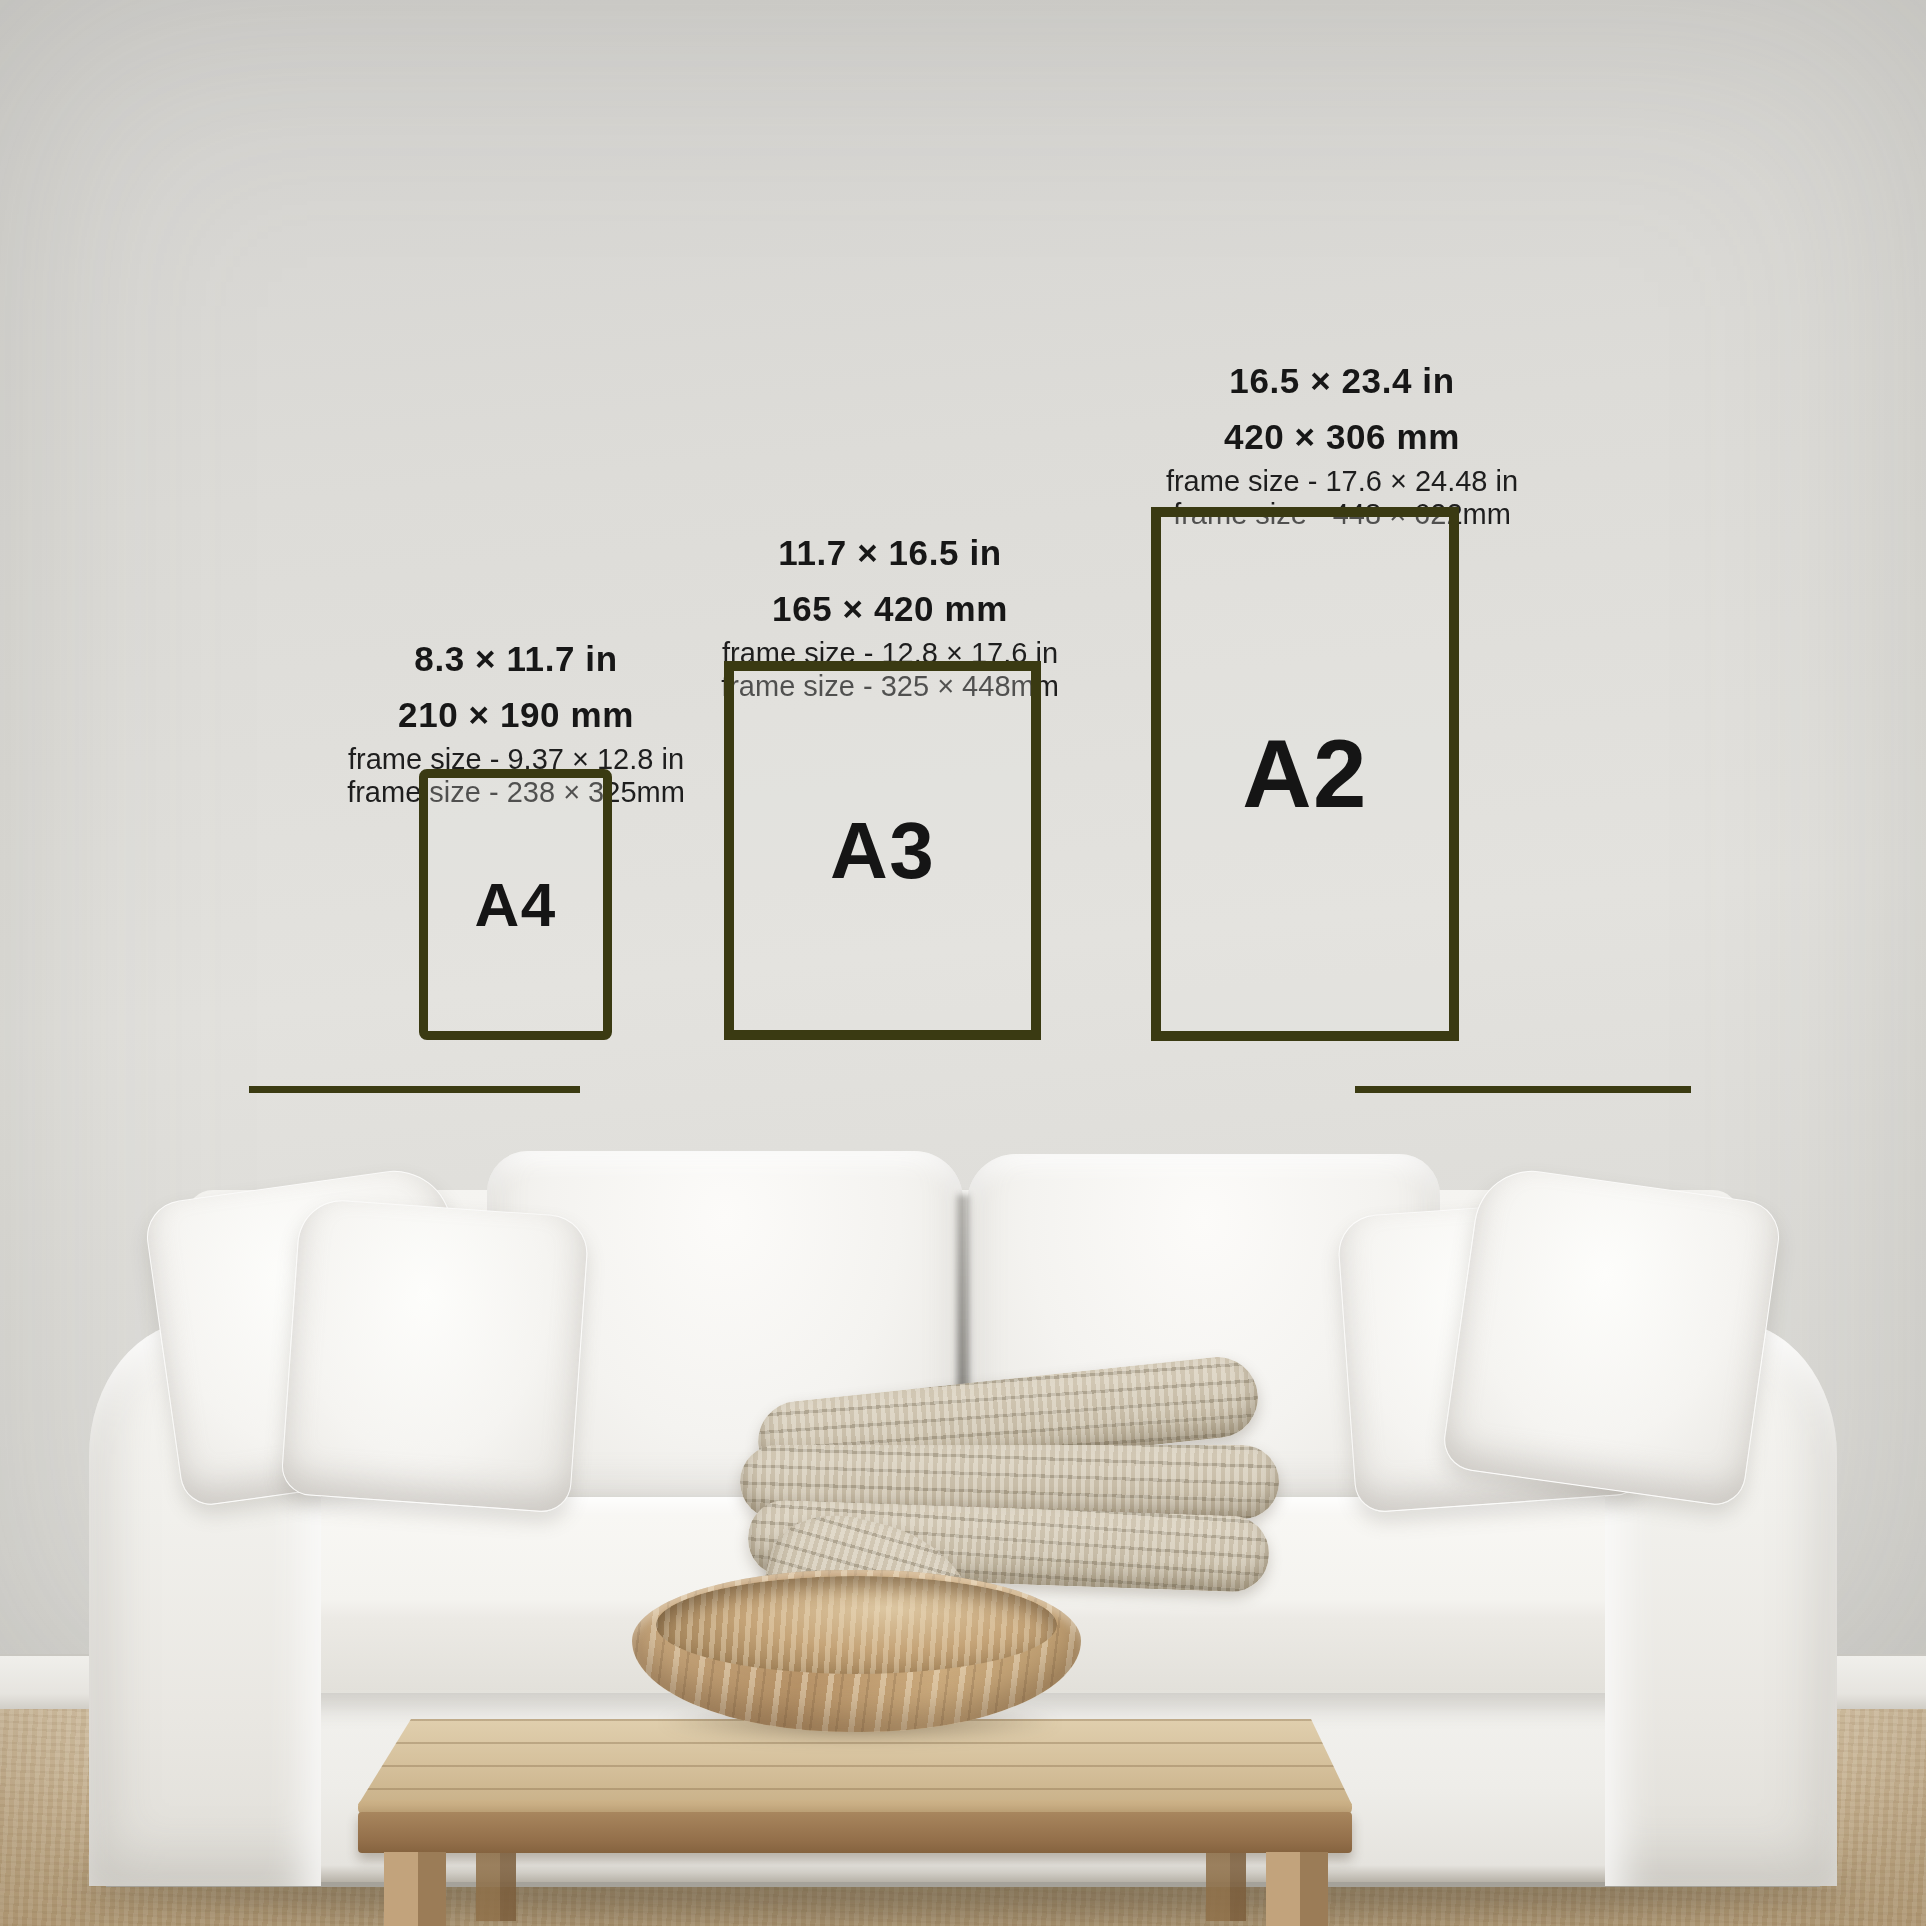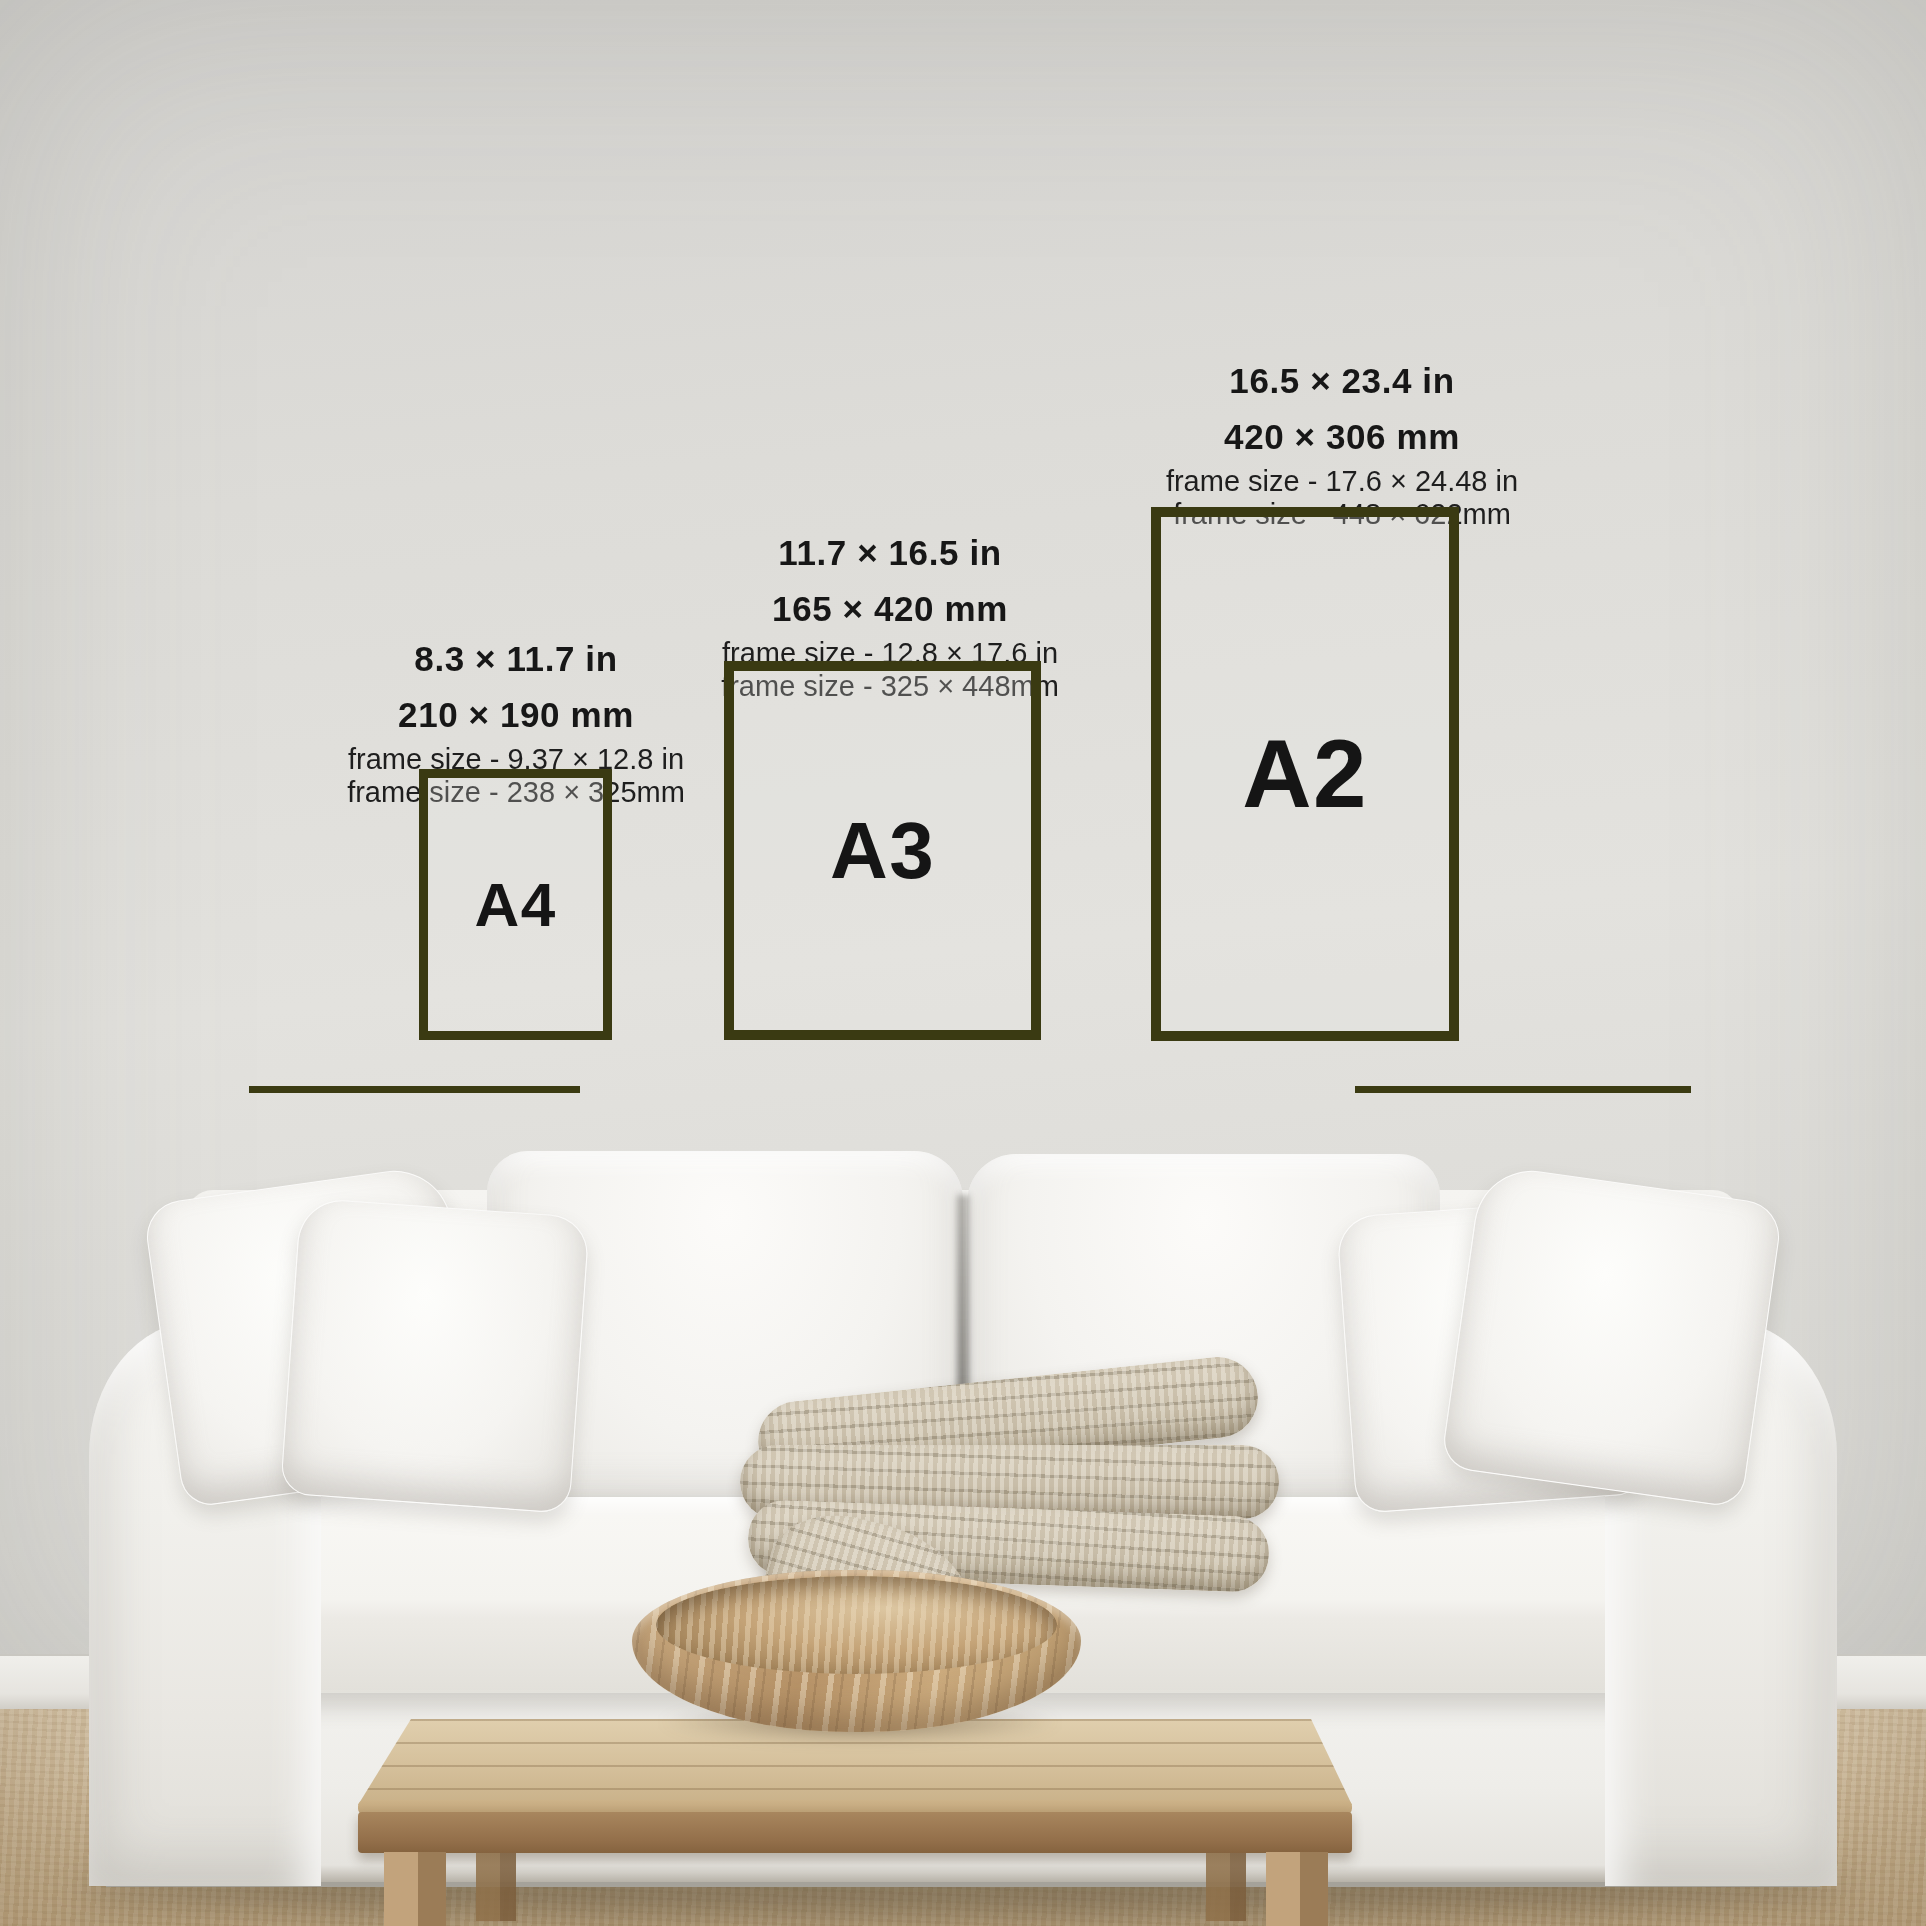--- a/index.html
+++ b/index.html
@@ -147,21 +147,21 @@
   .overlay{position:absolute;left:0;top:0;width:100%;height:100%;z-index:30;}
   .size-caption{position:absolute;transform:translateX(-50%);text-align:center;width:642px;}
   .cap-head{font-size:35px;line-height:40px;font-weight:700;letter-spacing:0.6px;color:#171717;margin-top:16px;}
   .cap-note{font-size:29px;line-height:33px;font-weight:400;color:#1e1e1e;}
   .cap-note.first{margin-top:7.7px;}
   .poster-frame{
     position:absolute;border:10.3px solid #3a3a12;background:rgba(231,230,226,.25);
     display:flex;align-items:center;justify-content:center;
   }
   .poster-frame .size-label{font-weight:700;color:#151515;letter-spacing:1.3px;}
-  .frame-a4{left:419px;top:769px;width:193px;height:271px;border-width:9px;}
+  .frame-a4{left:419px;top:769px;width:193px;height:271px;border-width:9px;border-radius:8px;}
   .frame-a4 .size-label{font-size:62px;}
   .frame-a3{left:724px;top:661px;width:317px;height:379px;}
   .frame-a3 .size-label{font-size:80px;}
   .frame-a2{left:1151px;top:507px;width:308px;height:534px;}
   .frame-a2 .size-label{font-size:96px;}
   .sofa-caption{
     position:absolute;left:968px;top:1067px;transform:translateX(-50%);
     font-size:36px;font-weight:700;color:#171717;white-space:nowrap;
   }
   .rule{position:absolute;top:1086px;height:7px;background:#3b3b12;}

